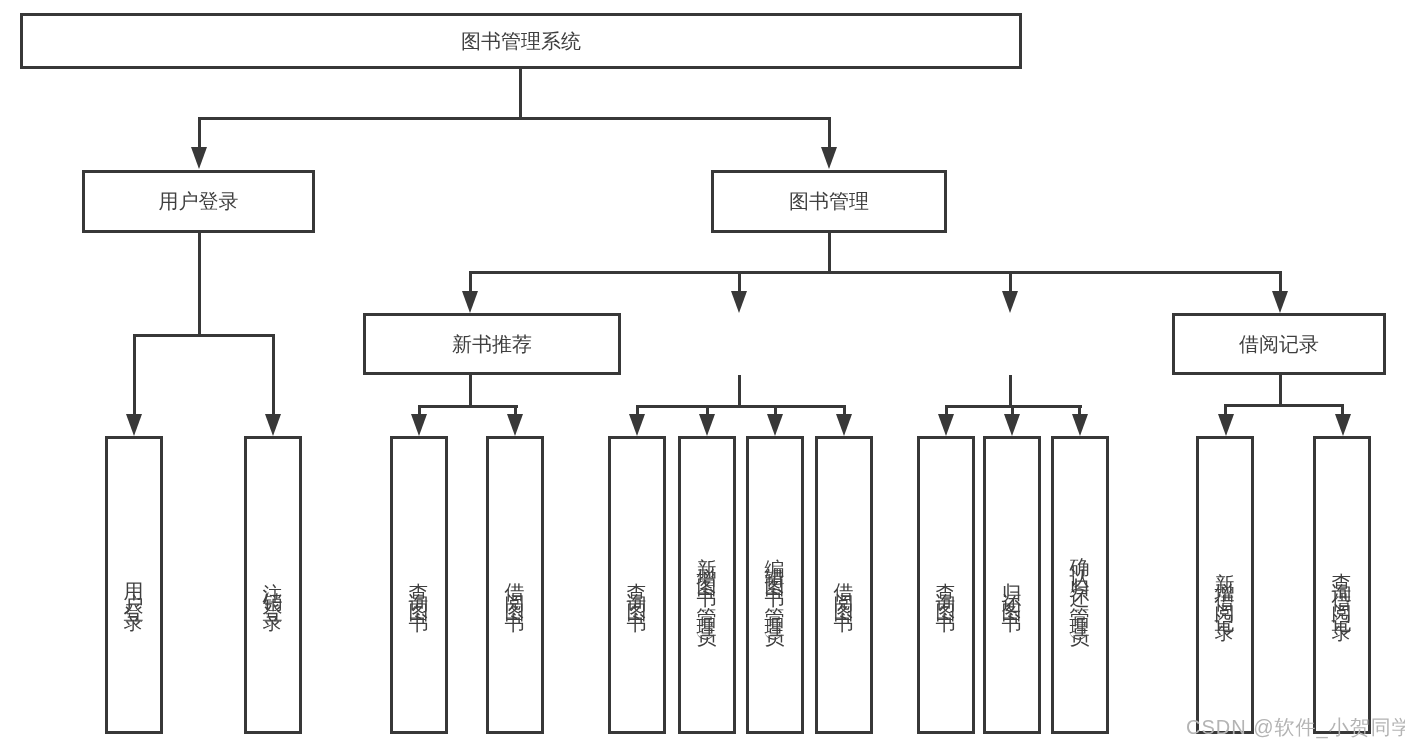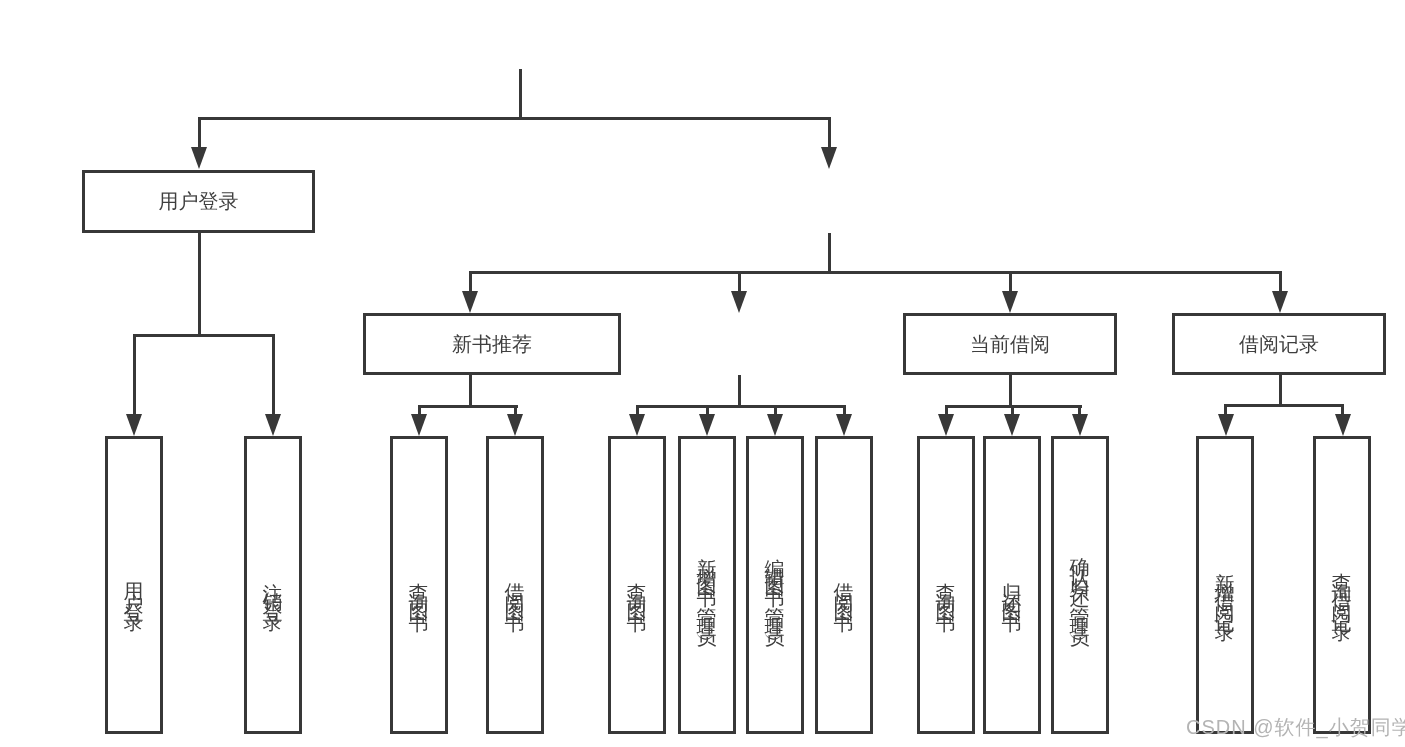--- a/index.html
+++ b/index.html
@@ -18,50 +18,51 @@
       border-left:8px solid transparent;border-right:8px solid transparent;
       border-top:22px solid #383838;}
   .watermark{position:absolute;left:1186px;top:714px;z-index:6;
              font-size:20px;color:#b4b4b4;letter-spacing:1px;white-space:nowrap;}
 </style>
 </head>
 <body>
 
 <div class="canvas">
 
+  <div class="node" style="left:20px;top:13px;width:1002px;height:56px">图书管理系统</div>
 
   <div class="vl" style="left:519px;top:69px;height:49px"></div>
   <div class="hl" style="left:198px;top:117px;width:632px"></div>
   <div class="vl" style="left:198px;top:117px;height:32px"></div>
   <div class="ar" style="left:191px;top:147px"></div>
   <div class="vl" style="left:828px;top:117px;height:32px"></div>
   <div class="ar" style="left:821px;top:147px"></div>
 
   <div class="node" style="left:82px;top:170px;width:233px;height:63px">用户登录</div>
+  <div class="node" style="left:711px;top:170px;width:236px;height:63px">图书管理</div>
 
   <div class="vl" style="left:198px;top:233px;height:104px"></div>
   <div class="hl" style="left:133px;top:334px;width:141px"></div>
   <div class="vl" style="left:133px;top:334px;height:82px"></div>
   <div class="ar" style="left:126px;top:414px"></div>
   <div class="vl" style="left:272px;top:334px;height:82px"></div>
   <div class="ar" style="left:265px;top:414px"></div>
 
   <div class="vl" style="left:828px;top:233px;height:41px"></div>
   <div class="hl" style="left:469px;top:271px;width:812px"></div>
   <div class="vl" style="left:469px;top:271px;height:22px"></div>
   <div class="ar" style="left:462px;top:291px"></div>
   <div class="vl" style="left:738px;top:271px;height:22px"></div>
   <div class="ar" style="left:731px;top:291px"></div>
   <div class="vl" style="left:1009px;top:271px;height:22px"></div>
   <div class="ar" style="left:1002px;top:291px"></div>
   <div class="vl" style="left:1279px;top:271px;height:22px"></div>
   <div class="ar" style="left:1272px;top:291px"></div>
 
   <div class="node" style="left:363px;top:313px;width:258px;height:62px">新书推荐</div>
-  <div class="node" style="left:903px;top:313px;width:214px;height:62px">当前借阅</div>
   <div class="node" style="left:1172px;top:313px;width:214px;height:62px">借阅记录</div>
 
   <div class="vl" style="left:469px;top:375px;height:33px"></div>
   <div class="hl" style="left:418px;top:405px;width:100px"></div>
   <div class="vl" style="left:418px;top:405px;height:11px"></div>
   <div class="ar" style="left:411px;top:414px"></div>
   <div class="vl" style="left:514px;top:405px;height:11px"></div>
   <div class="ar" style="left:507px;top:414px"></div>
 
   <div class="vl" style="left:738px;top:375px;height:33px"></div>

